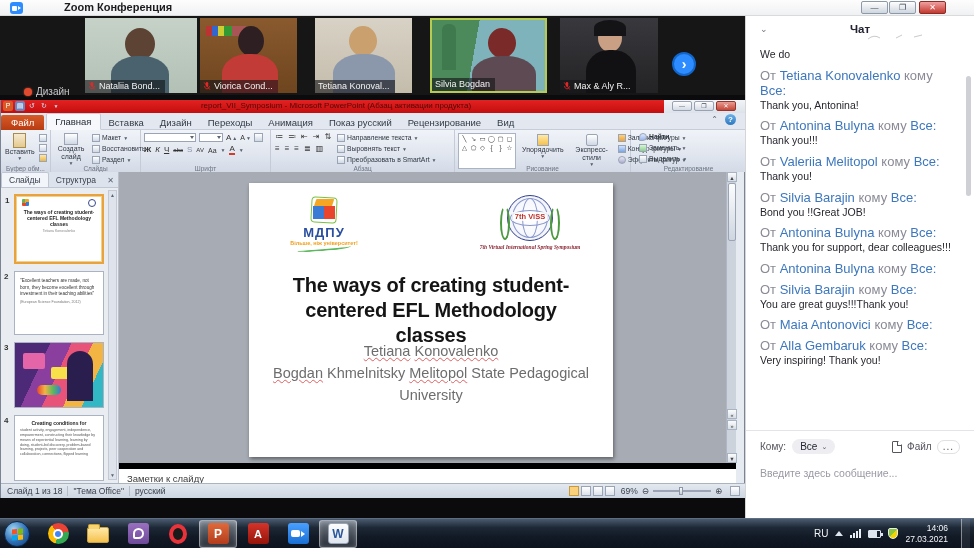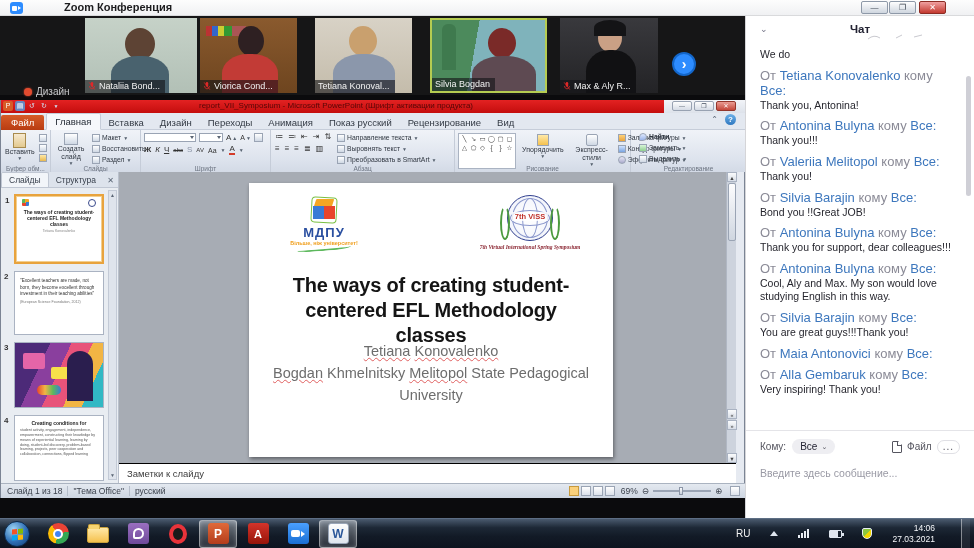--- a/index.html
+++ b/index.html
@@ -73,21 +73,21 @@
 
   
   .editor{left:118px;top:72px;width:617px;height:291px;background:#a7acb4;}
   .vsb{position:absolute;right:0;top:0;width:10px;height:291px;background:#cdd3dd;border-left:1px solid #b0b7c3;}
   .vsb .sarr{width:10px;height:10px;font-size:5.5px;color:#444;text-align:center;line-height:10px;background:linear-gradient(#fafbfc,#d8dee7);border:1px solid #aab3c2;}
   .vsb-thumb{position:absolute;left:1px;top:11px;width:8px;height:58px;background:linear-gradient(#fdfdfe,#cfd6e0);border:1px solid #9aa4b4;border-radius:2px;}
   .slide{position:absolute;left:130px;top:11px;width:364px;height:274px;background:#fff;box-shadow:1px 2px 4px rgba(0,0,0,.45);}
   .slide-title{position:absolute;left:22px;top:90px;width:320px;text-align:center;font-size:20px;font-weight:bold;color:#151515;line-height:1.25;letter-spacing:-.2px;}
   .slide-author{position:absolute;left:22px;top:158px;width:320px;text-align:center;font-size:14.5px;color:#6d6d6d;line-height:1.5;}
   .wavy{text-decoration:underline;text-decoration-style:wavy;text-decoration-color:#e06060;text-decoration-thickness:1px;}
-  .notes{left:118px;top:363px;width:617px;height:20px;background:#fff;border-top:1px solid #000000;font-size:9.5px;color:#3c3c3c;padding:4px 4px 0 8px;}
+  .notes{left:118px;top:363px;width:617px;height:20px;background:#fff;border-top:6px solid #000000;font-size:9.5px;color:#3c3c3c;padding:4px 4px 0 8px;}
   .statusbar{left:0;top:383px;width:745px;height:15px;background:linear-gradient(#e4e9f0,#cdd5e1);border-top:1px solid #aab3c0;font-size:8.5px;color:#3a414c;display:flex;align-items:center;}
   .sb-sep{width:1px;height:10px;background:#b4bcc9;margin:0 5px;}
   .sb-viewicon{width:10px;height:10px;border:1px solid #9aa4b4;background:linear-gradient(#fff,#dbe1ea);margin-left:2px;}
   .sb-viewicon.on{background:#fbd17c;border-color:#c79a3e;}
   .zoom-slider{width:58px;height:2px;background:#9aa4b4;position:relative;margin:0 4px;}
   .zoom-slider i{position:absolute;left:26px;top:-3px;width:4px;height:8px;background:linear-gradient(#fdfdfd,#c7cfdb);border:1px solid #8b95a6;}
 
   
   .mini-logos{display:flex;justify-content:space-between;padding:3px 6px 0 6px;}
   .mini-cube{width:7px;height:7px;background:conic-gradient(#f5a623 0 25%,#3a7bd5 25% 50%,#e8452c 50% 75%,#5cb85c 75%);border-radius:1px;}
@@ -152,21 +152,21 @@
   .folder::before{content:"";position:absolute;left:0;top:-4px;width:10px;height:4px;background:#f7d470;border:1px solid #caa23c;border-bottom:none;border-radius:2px 2px 0 0;}
   .viber{background:linear-gradient(#9a6fc0,#6f4a9a);color:#fff;}
   .viber i{width:11px;height:11px;border:2px solid #fff;border-radius:50% 50% 50% 2px;}
   .opera{width:18px;height:20px;border:4.5px solid #e8333a;border-radius:50%;background:#1a1a1a;}
   .ppt-ico{background:linear-gradient(#e06a3a,#b33d1c);color:#fff;font-weight:bold;font-size:12px;}
   .pdf-ico{background:linear-gradient(#d4342a,#961409);color:#fff;font-weight:bold;font-size:11px;}
   .zoom-ico{background:linear-gradient(#4aa0ff,#1a6fd4);}
   .zoom-ico i{width:9px;height:7px;background:#fff;border-radius:2px;}
   .zoom-ico b{width:0;height:0;border-left:4px solid #fff;border-top:3px solid transparent;border-bottom:3px solid transparent;margin-left:1px;}
   .word-ico{background:linear-gradient(#fdfdfd,#dfe5ee);border:1px solid #9aa6b8;color:#2b579a;font-weight:bold;font-size:12px;}
-  .tray{margin-left:auto;display:flex;align-items:center;gap:20px;color:#f2f2f2;padding-right:4px;}
+  .tray{margin-left:auto;display:flex;align-items:center;gap:7px;color:#f2f2f2;padding-right:4px;}
   .tray-up{width:0;height:0;border-left:4px solid transparent;border-right:4px solid transparent;border-bottom:5px solid #dfe5ee;}
   .sigbars{display:flex;align-items:flex-end;gap:1px;}
   .sigbars i{width:2px;background:#e8edf3;}
   .batt{width:13px;height:8px;border:1px solid #dfe5ee;border-radius:1px;position:relative;background:linear-gradient(90deg,#dfe5ee 70%,transparent 70%);}
   .batt::after{content:"";position:absolute;right:-3px;top:2px;width:2px;height:3px;background:#dfe5ee;}
   .shield{width:10px;height:11px;background:linear-gradient(135deg,#8cc63f 50%,#f2d500 50%);border-radius:2px 2px 5px 5px;border:1px solid #e8edf3;}
   .clock{text-align:right;font-size:8.5px;line-height:1.25;color:#f6f8fb;padding-right:6px;}
   .show-desktop{width:9px;height:30px;border-left:1px solid rgba(255,255,255,.45);background:rgba(255,255,255,.07);}
 
   .hdr-scribble{stroke:#c9c9cf;fill:none;stroke-width:1;}
@@ -255,21 +255,21 @@
 <div class="abs ppt">
   <div class="abs ppt-titlebar">
     <div class="abs ppt-redbar"></div>
     <div class="abs qat">
       <span class="q" style="background:#d75b27;">P</span>
       <span class="q" style="background:#6a86c0;">▤</span>
       <span class="q" style="color:#cfe0f5;">↺</span>
       <span class="q" style="color:#cfe0f5;">↻</span>
       <span class="q" style="color:#cfe0f5;font-size:5px;">▼</span>
     </div>
-    <div class="abs ppt-title">report_VII_Symposium - Microsoft PowerPoint (Шрифт активации продукта)</div>
+    <div class="abs ppt-title">report_VII_Symposium - Microsoft PowerPoint (Абзац активации продукта)</div>
     <div class="abs pptbtn" style="right:54px;">—</div>
     <div class="abs pptbtn" style="right:32px;">❐</div>
     <div class="abs pptbtn close" style="right:10px;">✕</div>
   </div>
 
   <div class="abs tabrow">
     <div class="tabs">
       <span class="tab file">Файл</span>
       <span class="tab active">Главная</span>
       <span class="tab">Вставка</span>
@@ -606,21 +606,20 @@
     <div class="msg">
       <div class="msg-head"><span>От</span> <span class="nm">Silvia Barajin</span> <span>кому</span> <span class="nm">Все:</span></div>
       <div class="msg-body">Bond you !!Great JOB!</div>
     </div>
     <div class="msg">
       <div class="msg-head"><span>От</span> <span class="nm">Antonina Bulyna</span> <span>кому</span> <span class="nm">Все:</span></div>
       <div class="msg-body">Thank you for support, dear colleagues!!!</div>
     </div>
     <div class="msg">
       <div class="msg-head"><span>От</span> <span class="nm">Antonina Bulyna</span> <span>кому</span> <span class="nm">Все:</span></div>
-      <div class="msg-body">Cool, Aly and Max. My son would love studying English in this way.</div>
     </div>
     <div class="msg">
       <div class="msg-head"><span>От</span> <span class="nm">Silvia Barajin</span> <span>кому</span> <span class="nm">Все:</span></div>
       <div class="msg-body">You are great guys!!!Thank you!</div>
     </div>
     <div class="msg">
       <div class="msg-head"><span>От</span> <span class="nm">Maia Antonovici</span> <span>кому</span> <span class="nm">Все:</span></div>
     </div>
     <div class="msg">
       <div class="msg-head"><span>От</span> <span class="nm">Alla Gembaruk</span> <span>кому</span> <span class="nm">Все:</span></div>

